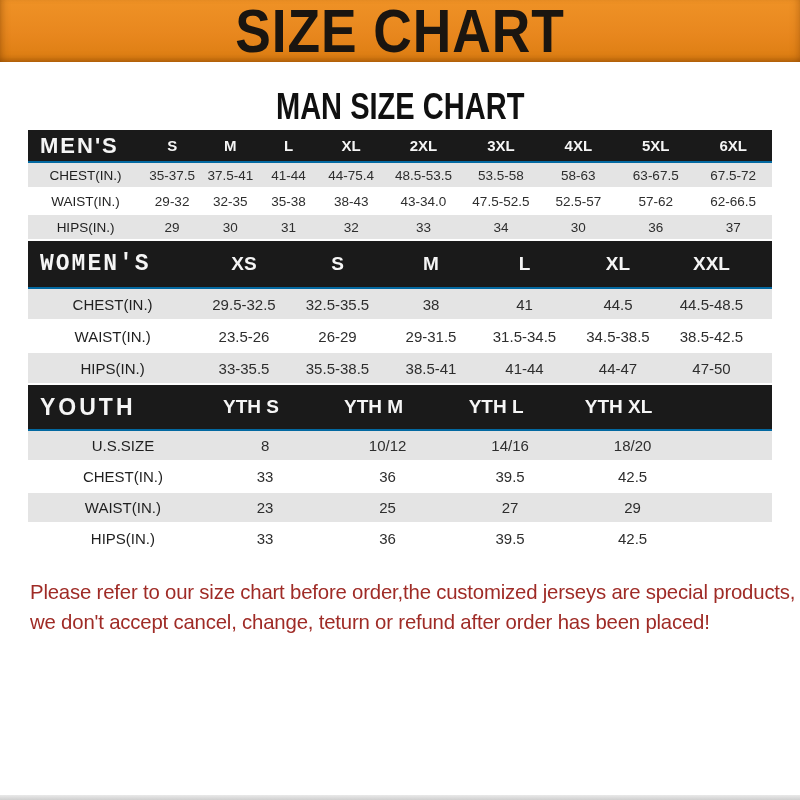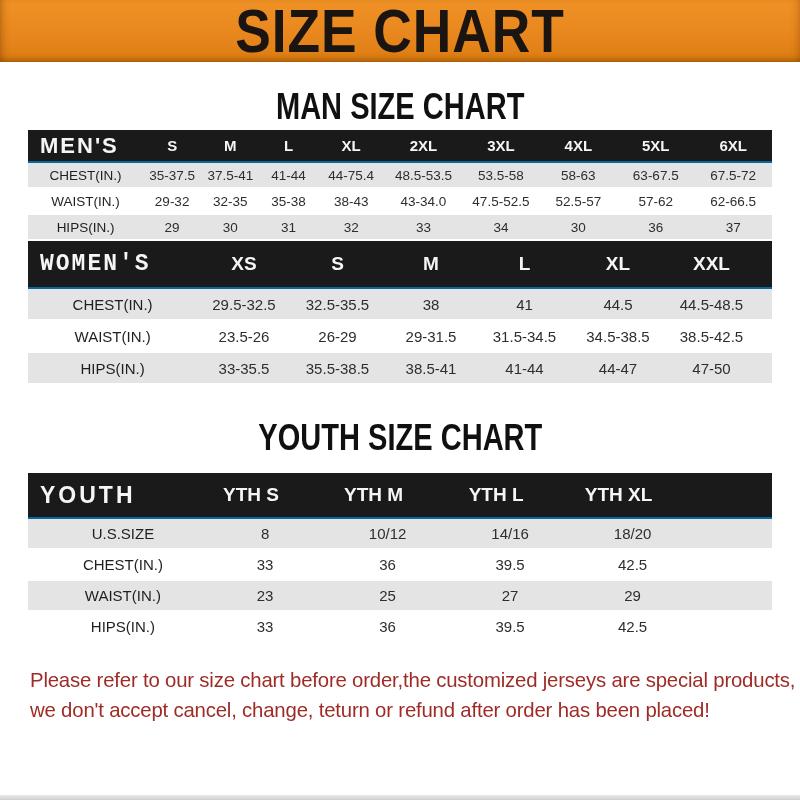--- a/index.html
+++ b/index.html
@@ -188,21 +188,20 @@
           <td>41-44</td>
           <td>44-47</td>
           <td>47-50</td>
           <td class="filler"></td>
         </tr>
       </tbody>
   </table>
 </div>
 
 <div class="sec-youth">
-  <h2 class="section-heading"><span class="heading-inner">YOUTH SIZE CHART</span></h2>
   <table class="t-youth">
     <thead>
         <tr>
           <th class="corner">YOUTH</th>
           <th>YTH S</th>
           <th>YTH M</th>
           <th>YTH L</th>
           <th>YTH XL</th>
           <th class="filler"></th>
         </tr>

